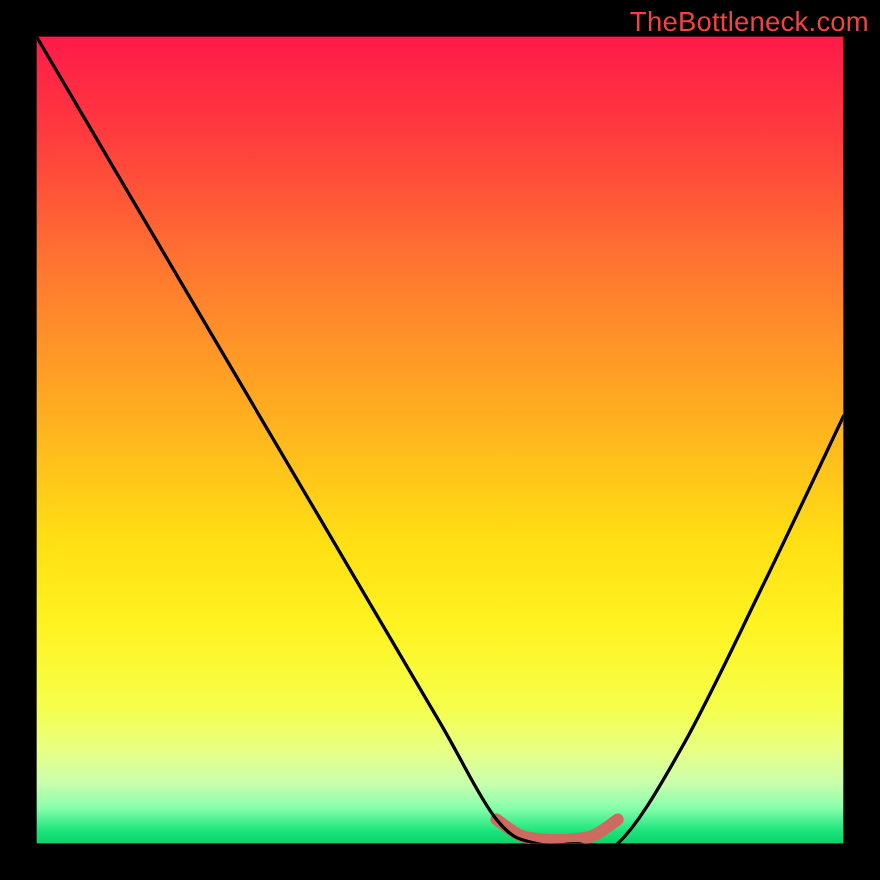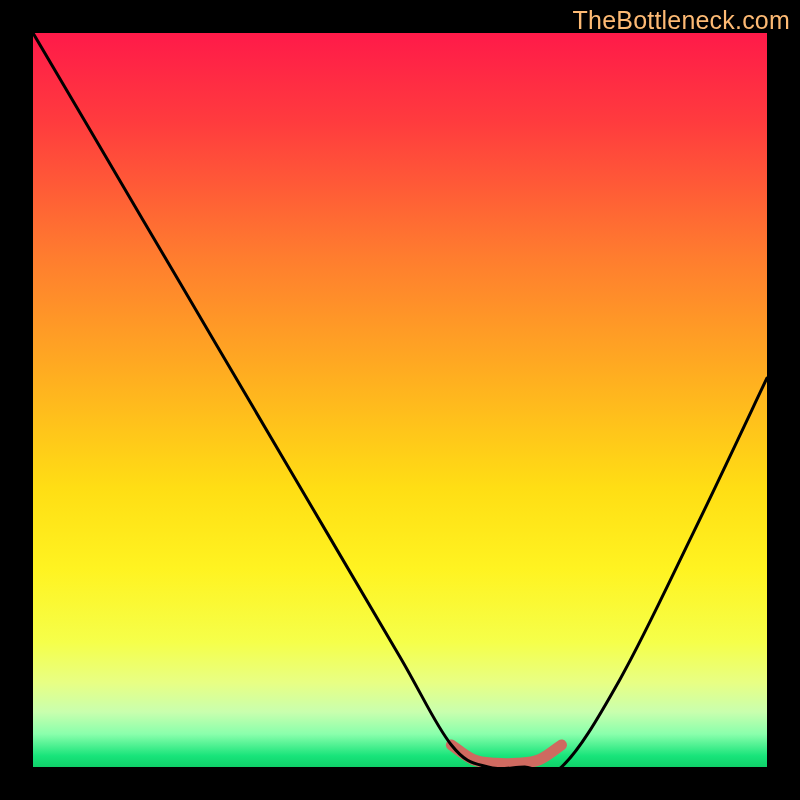--- a/index.html
+++ b/index.html
@@ -30,21 +30,21 @@
     position: absolute;
     left: 0;
     top: 0;
     width: 100%;
     height: 100%;
   }
   .watermark {
     position: absolute;
     top: 6px;
     right: 10px;
-    color: #fdba74;
+    color: #ef4444;
     font-size: 25px;
     font-weight: 400;
     letter-spacing: 0.2px;
     user-select: none;
   }
   svg {
     position: absolute;
     left: 0;
     top: 0;
   }

